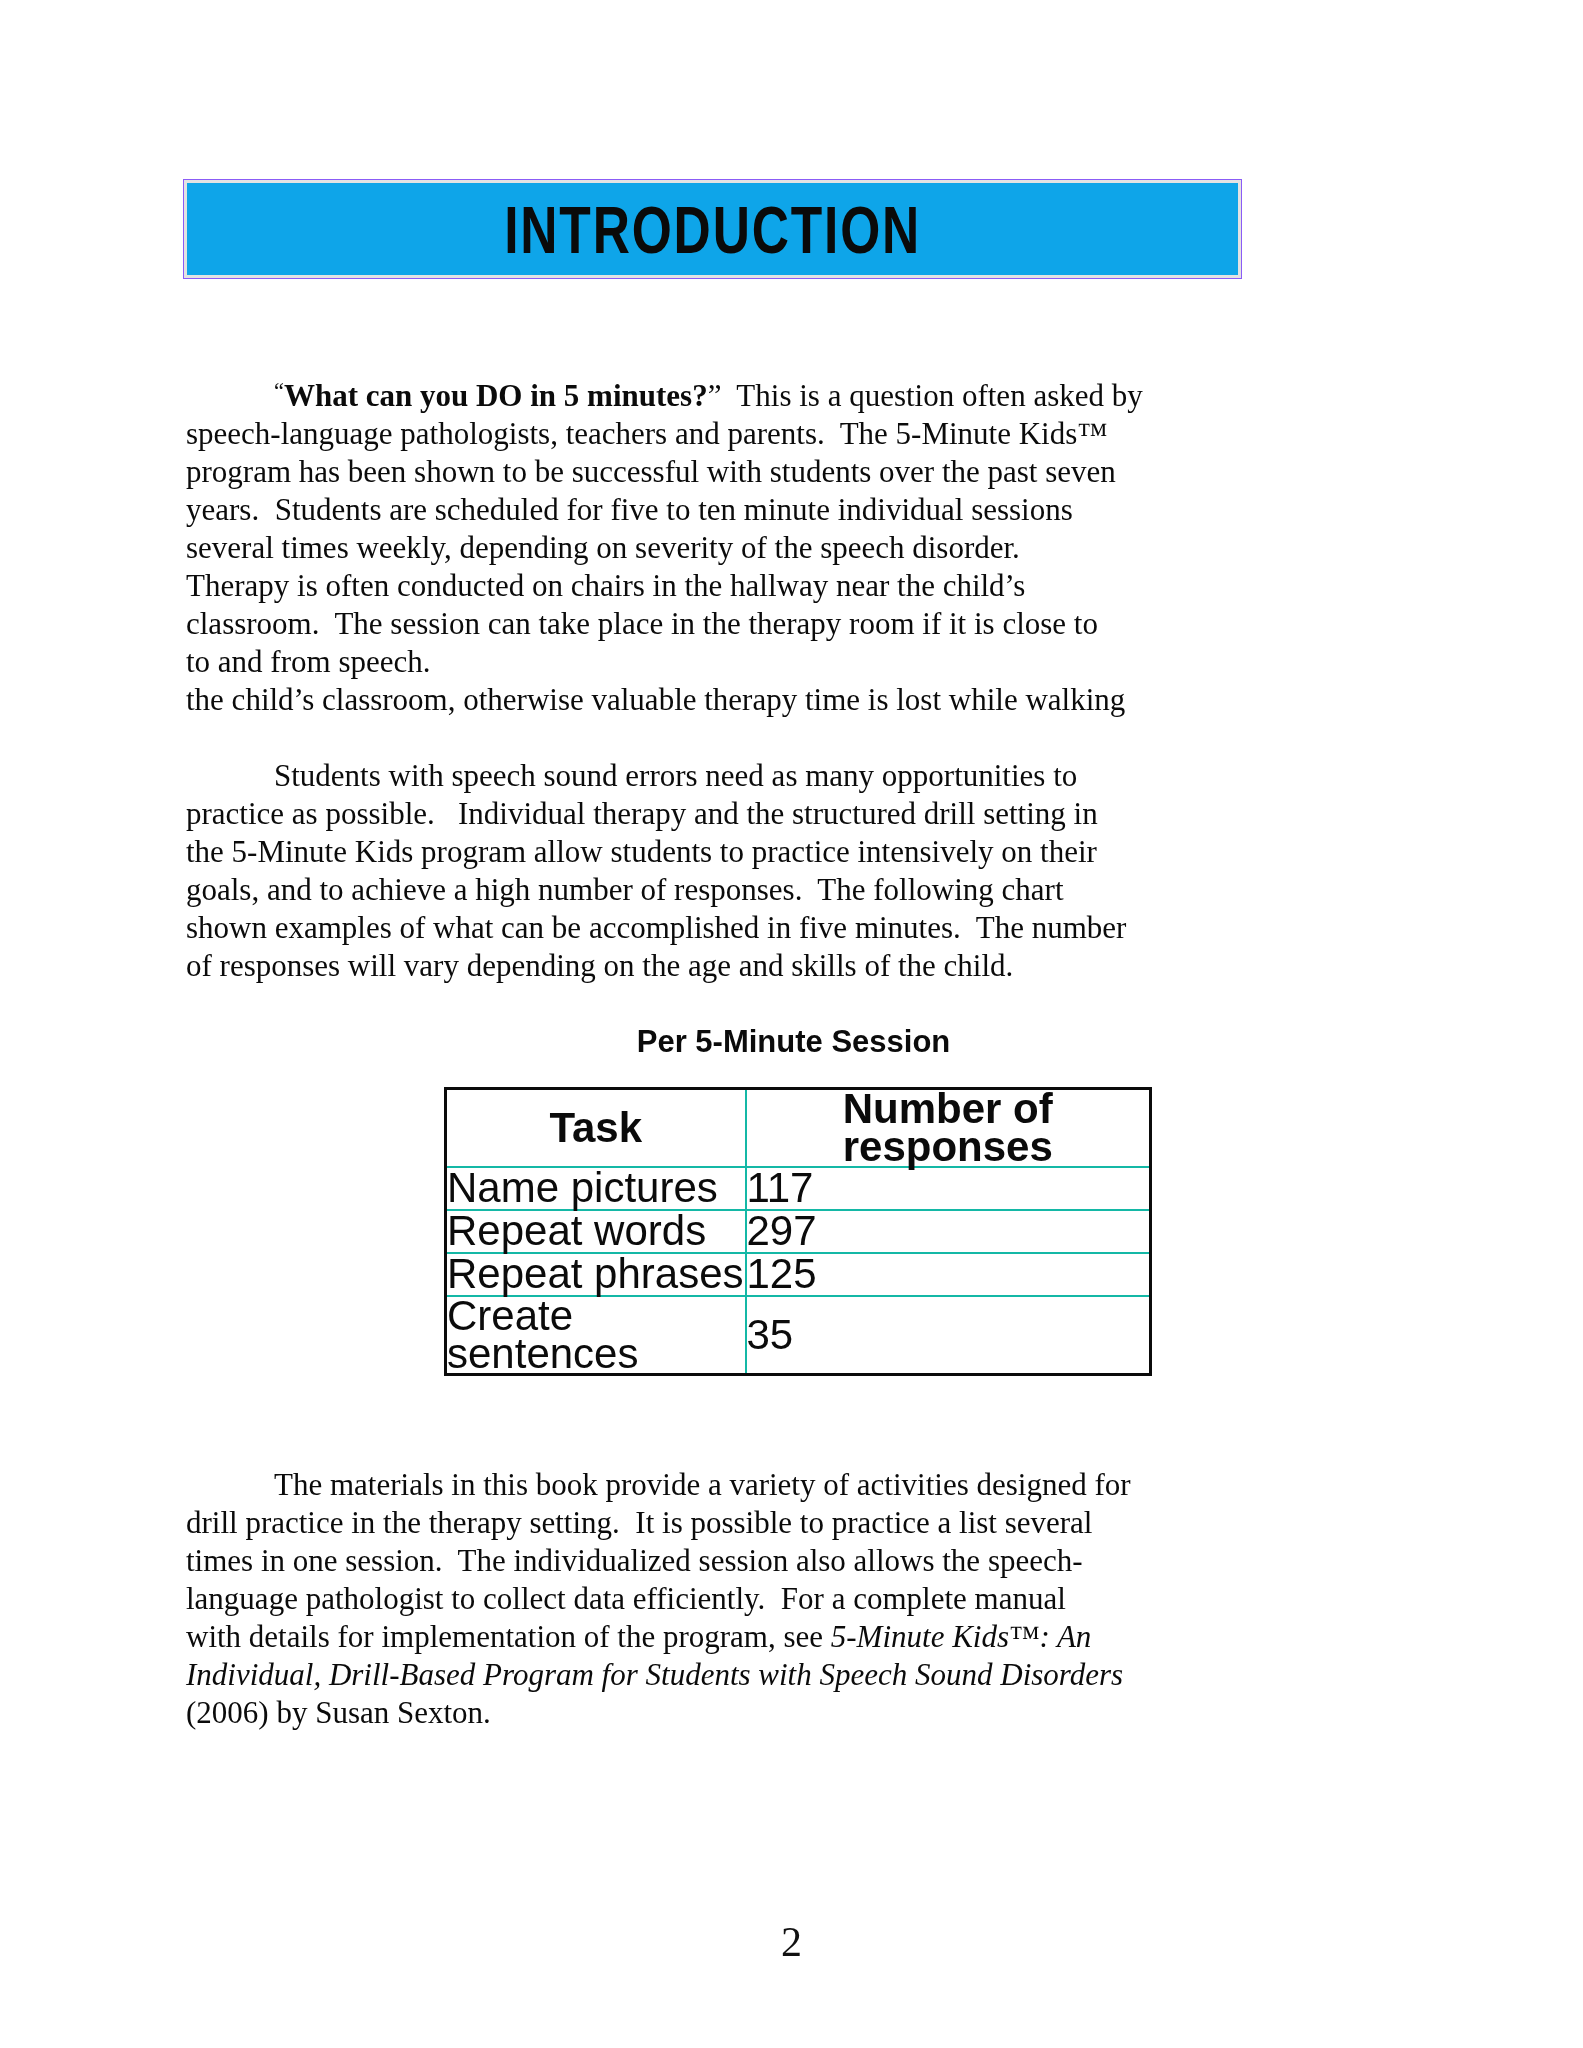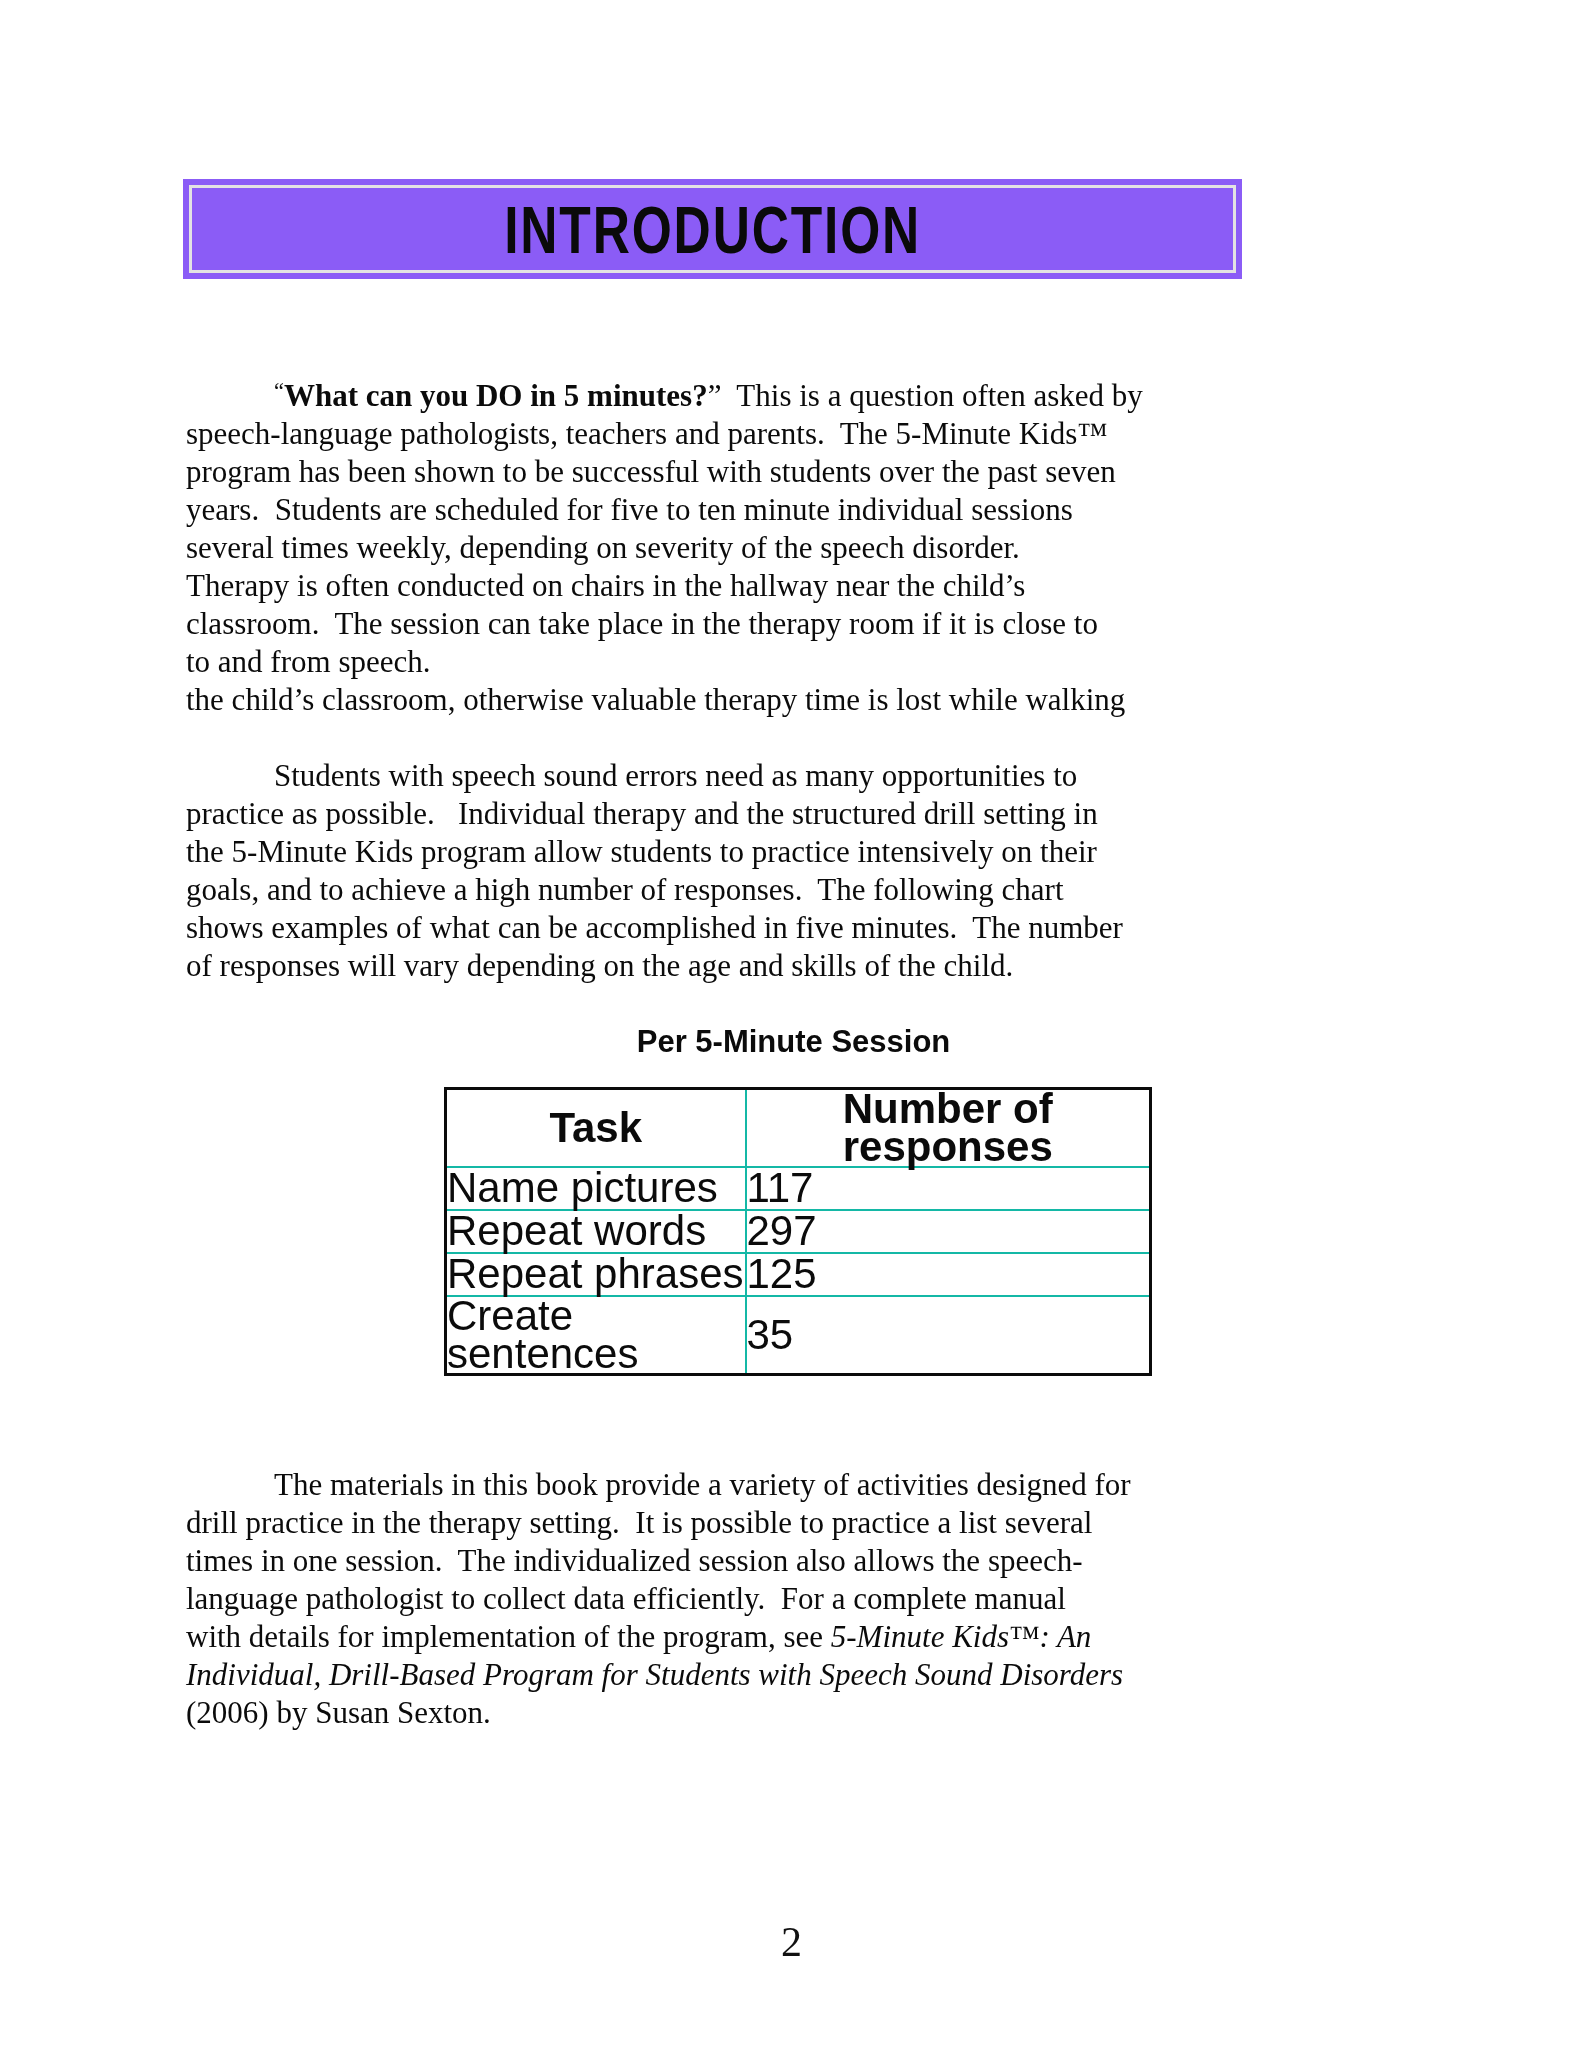--- a/index.html
+++ b/index.html
@@ -12,22 +12,22 @@
     overflow: hidden;
   }
   .page { position: absolute; inset: 0; }
 
   
   .header-box {
     position: absolute;
     left: 183px; top: 179px;
     width: 1059px; height: 100px;
     box-sizing: border-box;
-    background: #8b5cf6;
-    border: 6px solid #8b5cf6;
+    background: #0ea5e9;
+    border: 1px solid #8b5cf6;
     box-shadow: inset 0 0 0 3px #e3e3e3;
     display: flex; align-items: center; justify-content: center;
   }
   .header-title {
     font-weight: 900;
     font-size: 56px;
     letter-spacing: 2px;
     color: #0a0a0a;
     transform: scaleY(1.2) scaleX(0.92);
     white-space: pre;
@@ -109,21 +109,21 @@
           <div class="line"><span class="s-n">Therapy is often conducted on chairs in the hallway near the child’s</span></div>
           <div class="line"><span class="s-n">classroom.  The session can take place in the therapy room if it is close to</span></div>
           <div class="line"><span class="s-n">to and from speech.</span></div>
           <div class="line"><span class="s-n">the child’s classroom, otherwise valuable therapy time is lost while walking</span></div>
         </div>
         <div class="para">
           <div class="line indent"><span class="s-n">Students with speech sound errors need as many opportunities to</span></div>
           <div class="line"><span class="s-n">practice as possible.   Individual therapy and the structured drill setting in</span></div>
           <div class="line"><span class="s-n">the 5-Minute Kids program allow students to practice intensively on their</span></div>
           <div class="line"><span class="s-n">goals, and to achieve a high number of responses.  The following chart</span></div>
-          <div class="line"><span class="s-n">shows examples of what can be accomplished in five minutes.  The number</span></div>
+          <div class="line"><span class="s-n">shown examples of what can be accomplished in five minutes.  The number</span></div>
           <div class="line"><span class="s-n">of responses will vary depending on the age and skills of the child.</span></div>
         </div>
       </div>
 
     <div class="table-heading">Per 5-Minute Session</div>
 
     <table class="responses">
       <colgroup>
           <col class="c1">
           <col class="c2">

